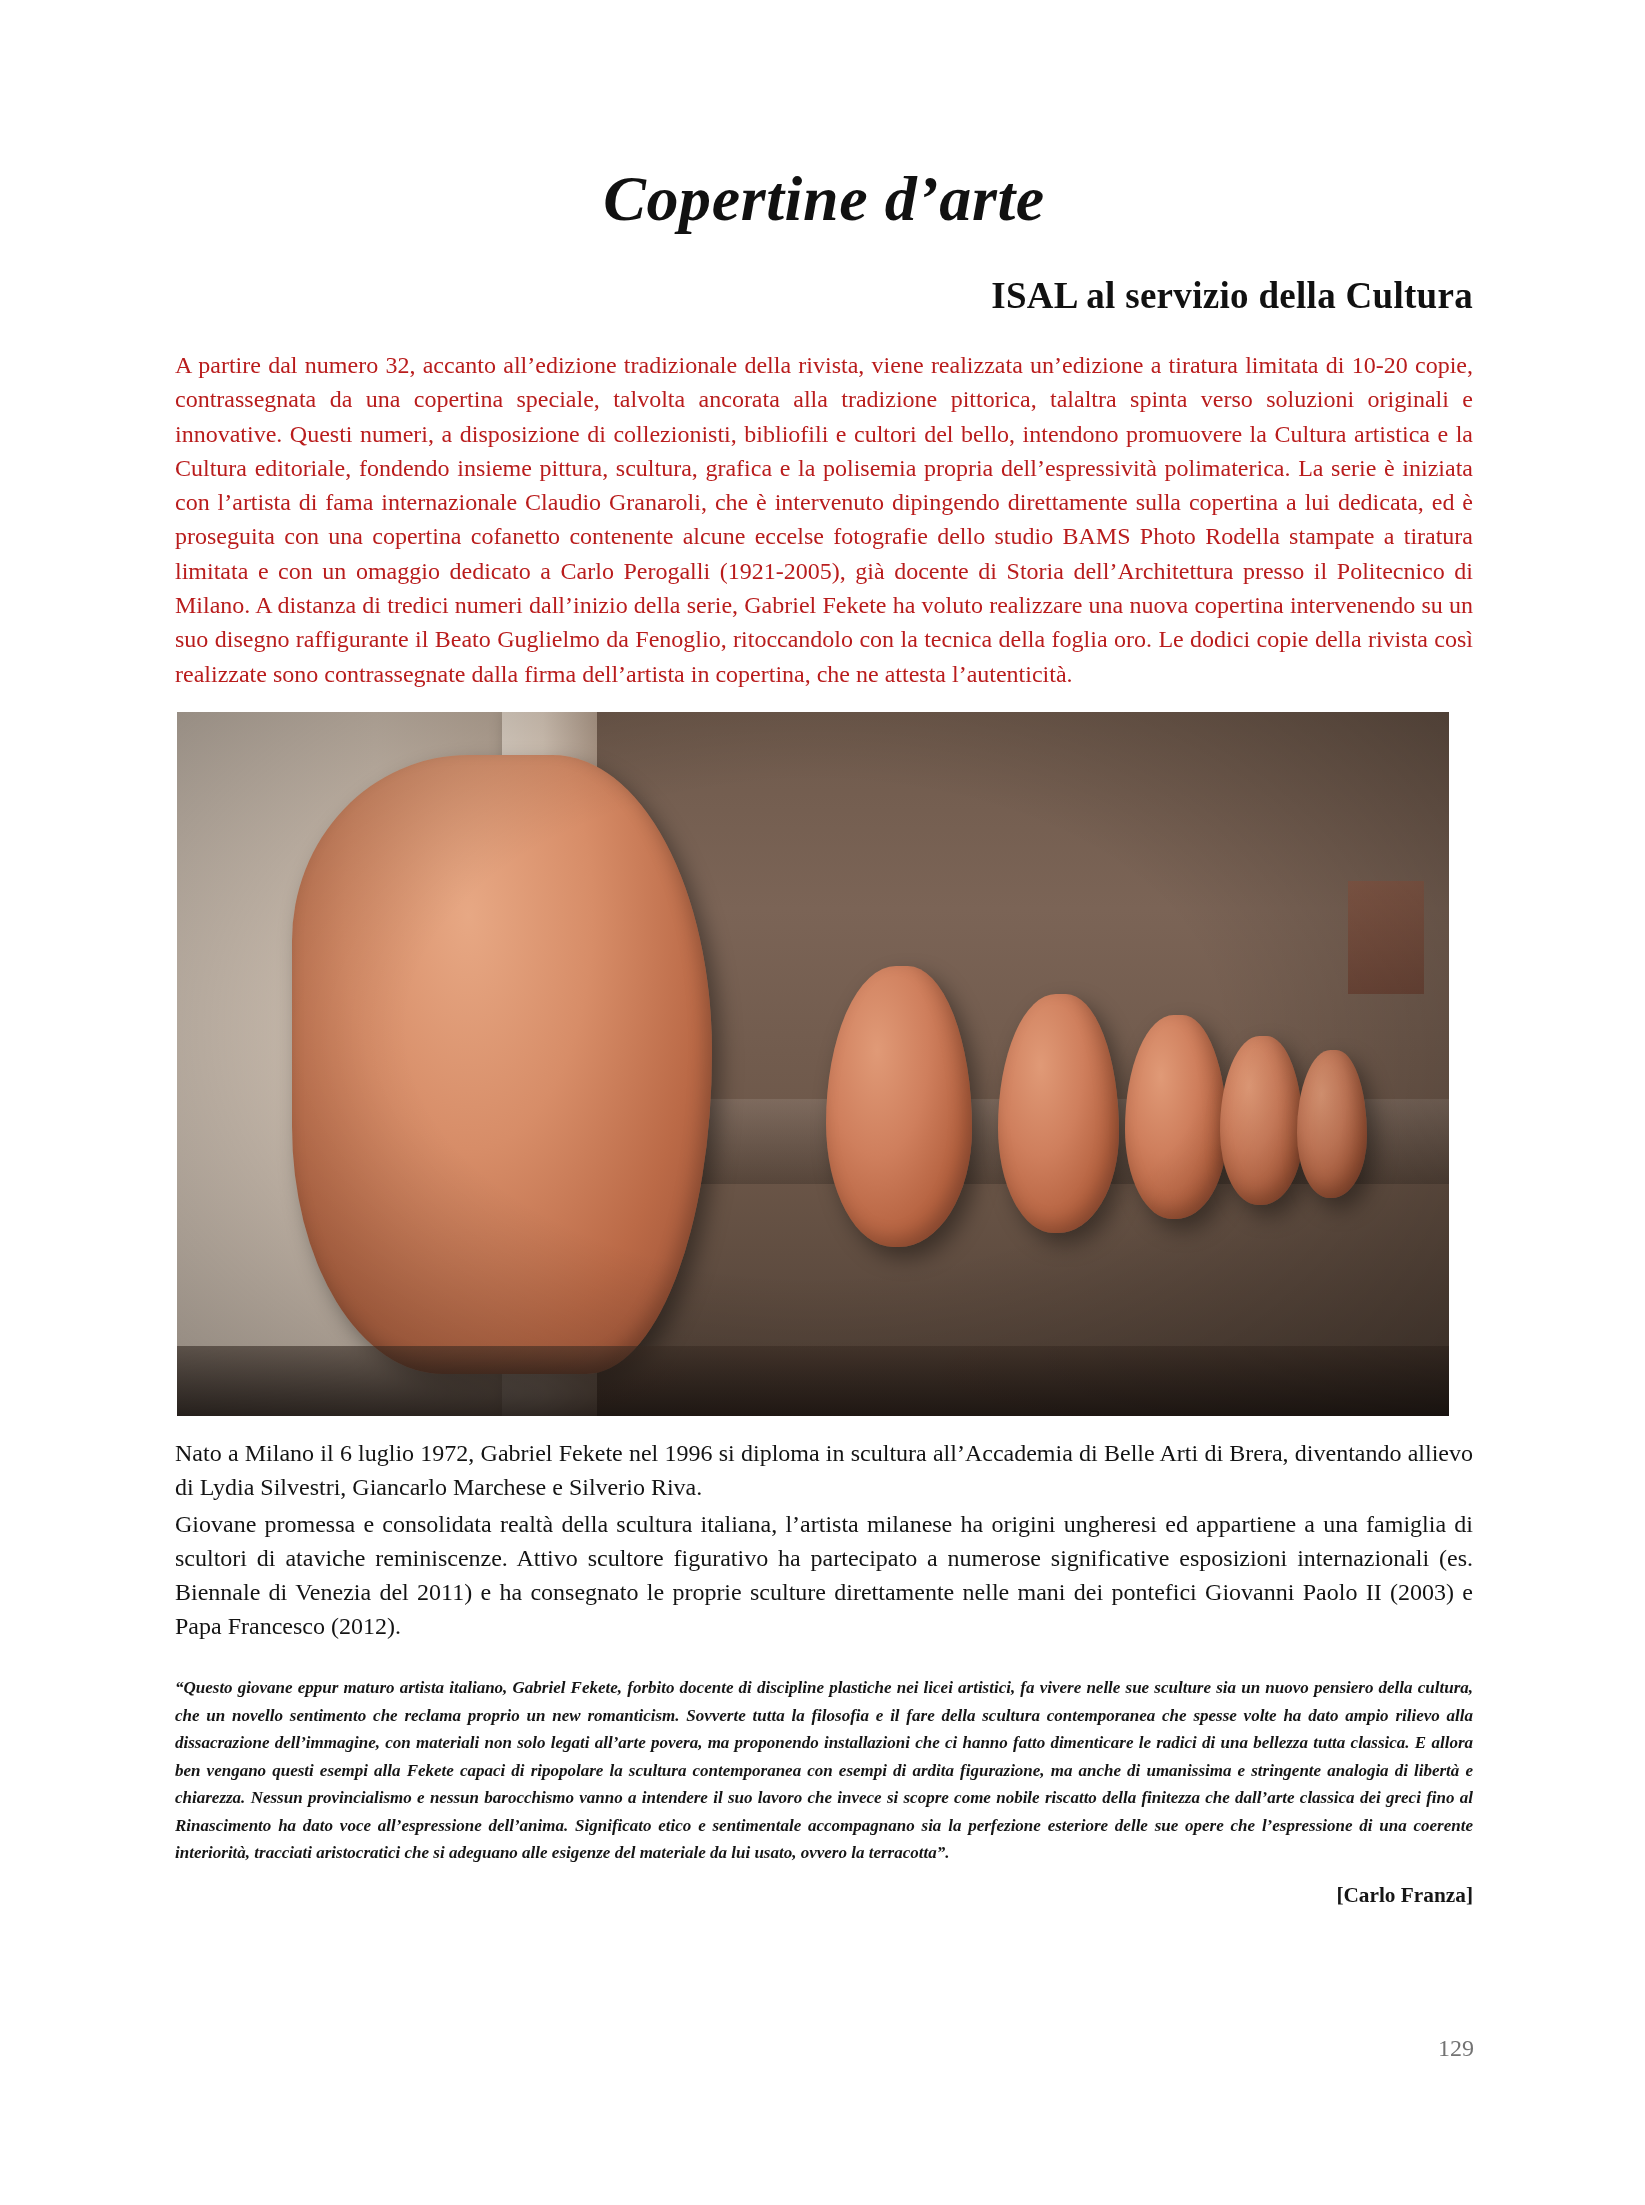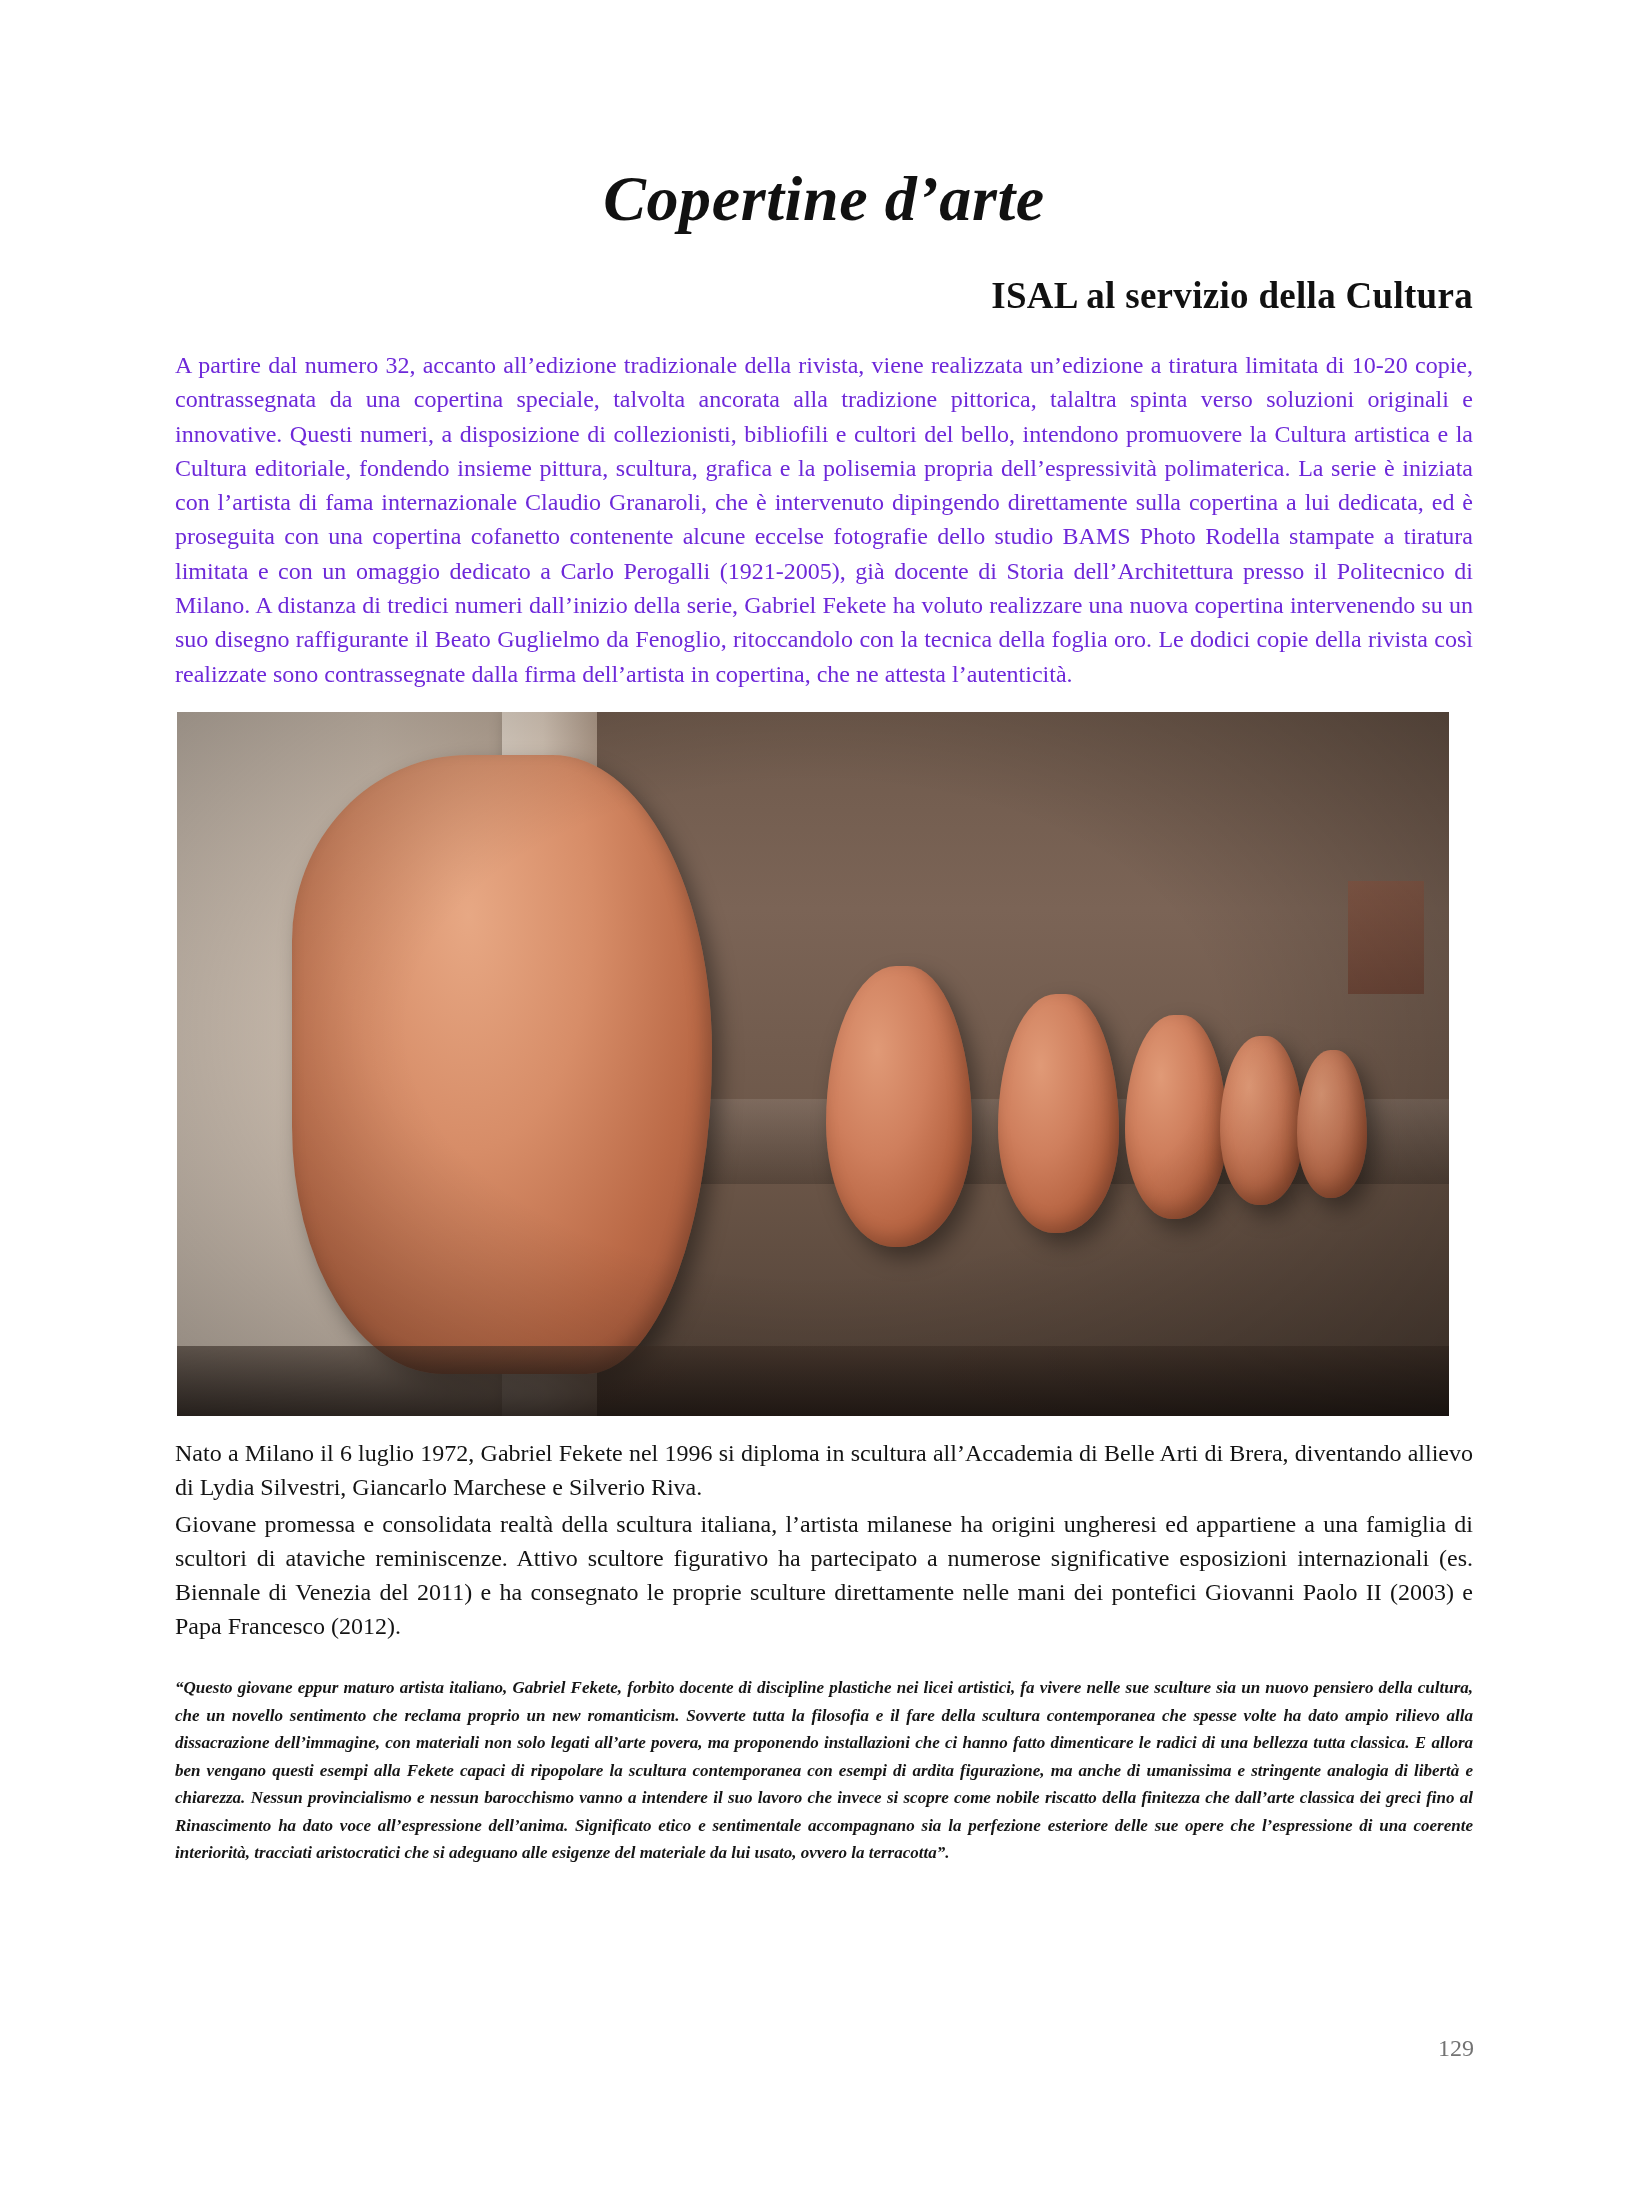--- a/index.html
+++ b/index.html
@@ -51,21 +51,21 @@
   }
 
   
   .intro {
     margin-top: 31px;
     font-size: 24px;
     line-height: 1.43;
     text-align: justify;
     text-justify: inter-word;
     hyphens: none;
-    color: #6d28d9;
+    color: #b91c1c;
   }
 
   
   .artist-name {
     font-family: "Liberation Serif", serif;
     font-style: italic;
     font-weight: bold;
     font-size: 62px;
     text-align: center;
     margin-top: 37px;
@@ -212,19 +212,20 @@
       </div>
     </div>
 
     <div class="bio">
       <p>Nato a Milano il 6 luglio 1972, Gabriel Fekete nel 1996 si diploma in scultura all’Accademia di Belle Arti di Brera, diventando allievo di Lydia Silvestri, Giancarlo Marchese e Silverio Riva.</p>
       <p>Giovane promessa e consolidata realtà della scultura italiana, l’artista milanese ha origini ungheresi ed appartiene a una famiglia di scultori di ataviche reminiscenze. Attivo scultore figurativo ha partecipato a numerose significative esposizioni internazionali (es. Biennale di Venezia del 2011) e ha consegnato le proprie sculture direttamente nelle mani dei pontefici Giovanni Paolo II (2003) e Papa Francesco (2012).</p>
     </div>
 
     <div class="quote">
       <span>“Questo giovane eppur maturo artista italiano, Gabriel Fekete, forbito docente di discipline plastiche nei licei artistici, fa vivere nelle sue sculture sia un nuovo pensiero della cultura, che un novello sentimento che reclama proprio un new romanticism. Sovverte tutta la filosofia e il fare della scultura contemporanea che spesse volte ha dato ampio rilievo alla dissacrazione dell’immagine, con materiali non solo legati all’arte povera, ma    proponendo installazioni che ci hanno fatto dimenticare le radici di una bellezza tutta classica.  E allora ben vengano questi esempi alla Fekete capaci di ripopolare la scultura contemporanea con esempi di ardita figurazione, ma anche di umanissima e stringente analogia di libertà e chiarezza. Nessun provincialismo e nessun barocchismo vanno a intendere il suo lavoro che invece si scopre come nobile riscatto della finitezza  che dall’arte classica dei greci fino al Rinascimento ha dato voce  all’espressione dell’anima.  Significato etico e sentimentale accompagnano sia la perfezione esteriore  delle sue opere  che l’espressione di una coerente interiorità, tracciati  aristocratici che si adeguano alle esigenze del materiale da lui usato, ovvero la terracotta”.</span>
+      <div class="quote-attr">[Carlo Franza]</div>
     </div>
 
   </div>
 
   <div class="folio">129</div>
 </div>
 
 
 </body></html>

